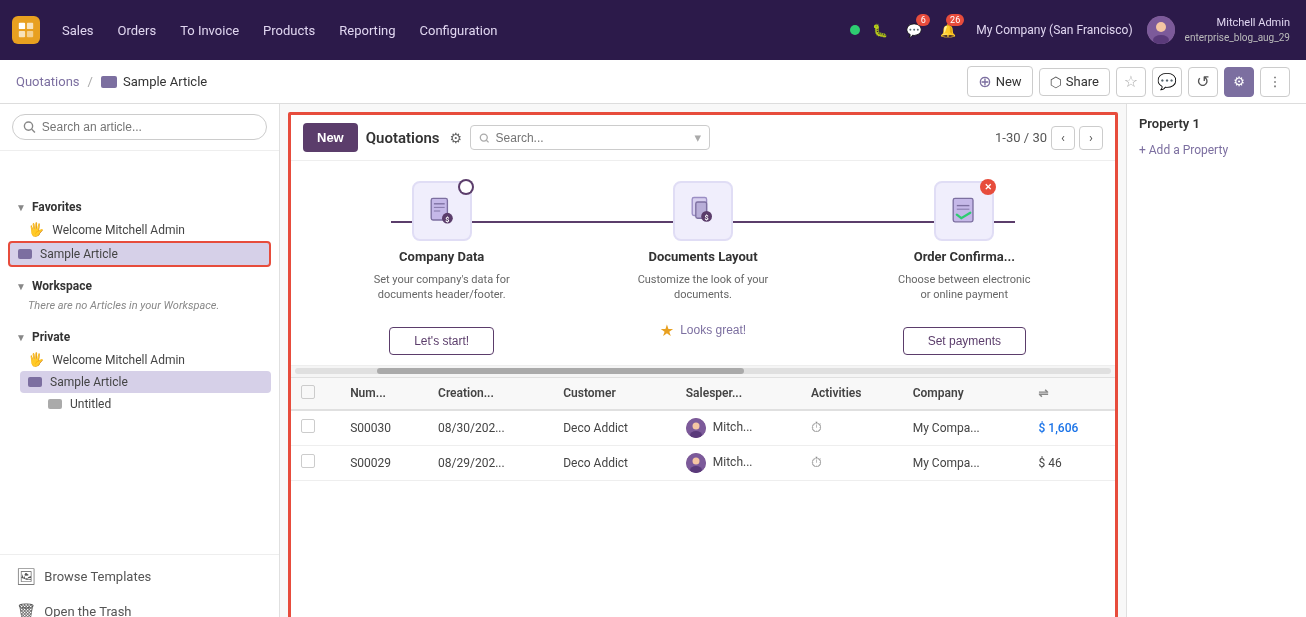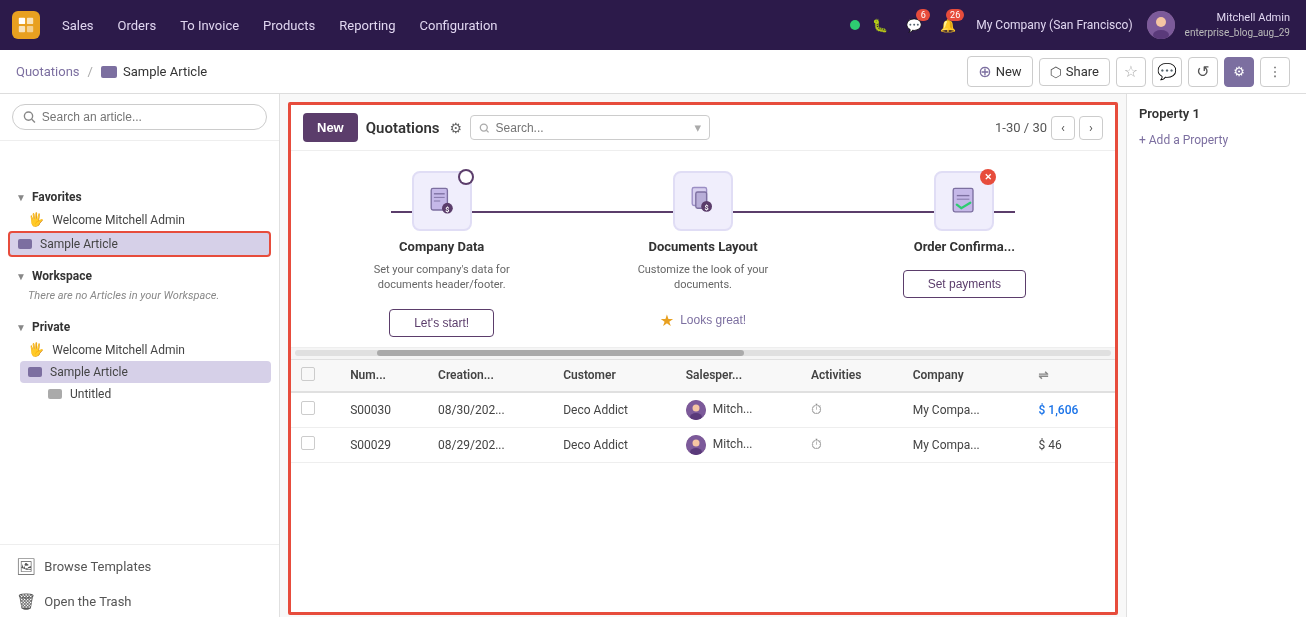--- a/index.html
+++ b/index.html
@@ -1,20 +1,20 @@
 <!DOCTYPE html>
 <html><head>
   <meta charset="utf-8">
   <style>
     * { box-sizing: border-box; margin: 0; padding: 0; }
     body { font-family: -apple-system, BlinkMacSystemFont, 'Segoe UI', Roboto, sans-serif; font-size: 13px; background: #f8f8f8; overflow: hidden; height: 617px; width: 1306px; }
 
     
     .top-nav {
-      display: flex; align-items: center; background: #2c1a4a; height: 50px; padding: 0 12px; gap: 4px;
+      display: flex; align-items: center; background: #2c1a4a; height: 60px; padding: 0 12px; gap: 4px;
     }
     .nav-logo { width: 28px; height: 28px; background: #e8a020; border-radius: 6px; display: flex; align-items: center; justify-content: center; margin-right: 8px; flex-shrink: 0; }
     .nav-logo svg { width: 18px; height: 18px; }
     .nav-item { color: #e0d6f0; padding: 6px 10px; border-radius: 4px; cursor: pointer; font-size: 13px; white-space: nowrap; }
     .nav-spacer { flex: 1; }
     .nav-icons { display: flex; align-items: center; gap: 6px; }
     .nav-icon-btn { color: #e0d6f0; cursor: pointer; padding: 4px; position: relative; display: flex; align-items: center; justify-content: center; width: 28px; height: 28px; border-radius: 4px; }
     .badge { position: absolute; top: -2px; right: -2px; background: #e74c3c; color: white; border-radius: 8px; font-size: 9px; padding: 1px 4px; min-width: 14px; text-align: center; }
     .dot-green { width: 10px; height: 10px; background: #2ecc71; border-radius: 50%; }
     .company-label { color: #e0d6f0; font-size: 12px; white-space: nowrap; padding: 0 8px; }
@@ -80,21 +80,21 @@
     
     .setup-wizard { display: flex; align-items: flex-start; justify-content: space-around; padding: 20px 20px 10px; border-bottom: 1px solid #eee; position: relative; }
     .wizard-line { position: absolute; top: 60px; left: 100px; right: 100px; height: 2px; background: #5b3d6b; z-index: 0; }
     .wizard-step { display: flex; flex-direction: column; align-items: center; gap: 8px; z-index: 1; flex: 1; }
     .wizard-icon-wrap { width: 60px; height: 60px; background: #f0eefc; border-radius: 8px; display: flex; align-items: center; justify-content: center; position: relative; border: 2px solid #e0ddf5; }
     .wizard-icon-wrap .badge-dot { position: absolute; top: -4px; right: -4px; width: 16px; height: 16px; background: #5b3d6b; border-radius: 50%; display: flex; align-items: center; justify-content: center; }
     .wizard-icon-wrap .badge-x { position: absolute; top: -4px; right: -4px; width: 16px; height: 16px; background: #e74c3c; border-radius: 50%; display: flex; align-items: center; justify-content: center; color: white; font-size: 9px; font-weight: bold; }
     .wizard-icon-wrap svg { width: 36px; height: 36px; }
     .wizard-step-title { font-weight: 700; font-size: 13px; color: #333; text-align: center; }
     .wizard-step-desc { font-size: 11px; color: #666; text-align: center; max-width: 140px; line-height: 1.4; }
-    .btn-wizard { border: 1px solid #5b3d6b; color: #5b3d6b; background: white; border-radius: 4px; padding: 6px 24px; font-size: 12px; cursor: pointer; margin-top: 8px; }
+    .btn-wizard { border: 1px solid #5b3d6b; color: #5b3d6b; background: white; border-radius: 4px; padding: 6px 24px; font-size: 12px; cursor: pointer; margin-top: 16px; }
     .btn-looks-great { display: flex; align-items: center; gap: 6px; border: none; background: none; color: #7c6fa0; font-size: 12px; cursor: pointer; margin-top: 4px; padding: 6px 0; }
 
     
     .scroll-area { background: #f5f5f5; height: 12px; border-bottom: 1px solid #e0e0e0; display: flex; align-items: center; padding: 0 4px; }
     .scrollbar-track { flex: 1; height: 6px; background: #e0e0e0; border-radius: 3px; position: relative; }
     .scrollbar-thumb { width: 45%; height: 100%; background: #aaa; border-radius: 3px; position: absolute; left: 10%; }
 
     
     .table-wrap { overflow: auto; flex: 1; }
     table { width: 100%; border-collapse: collapse; font-size: 12px; }
@@ -327,20 +327,21 @@
           <div class="wizard-icon-wrap">
             <svg viewBox="0 0 40 40" fill="none">
               <rect x="8" y="6" width="22" height="26" rx="2" fill="#c5b8e8" stroke="#7c6fa0" stroke-width="1.5"></rect>
               <line x1="12" y1="14" x2="26" y2="14" stroke="#7c6fa0" stroke-width="1.5"></line>
               <line x1="12" y1="18" x2="26" y2="18" stroke="#7c6fa0" stroke-width="1"></line>
               <polyline points="12,24 17,28 27,22" stroke="#2ecc71" stroke-width="2.5" fill="none" stroke-linecap="round"></polyline>
             </svg>
             <div class="badge-x">✕</div>
           </div>
           <div class="wizard-step-title">Order Confirma...</div>
+          <div class="wizard-step-desc">Choose between electronic or online payment</div>
           <button class="btn-wizard">Set payments</button>
         </div>
       </div>
 
       <div class="scroll-area">
         <div class="scrollbar-track">
           <div class="scrollbar-thumb"></div>
         </div>
       </div>
 

